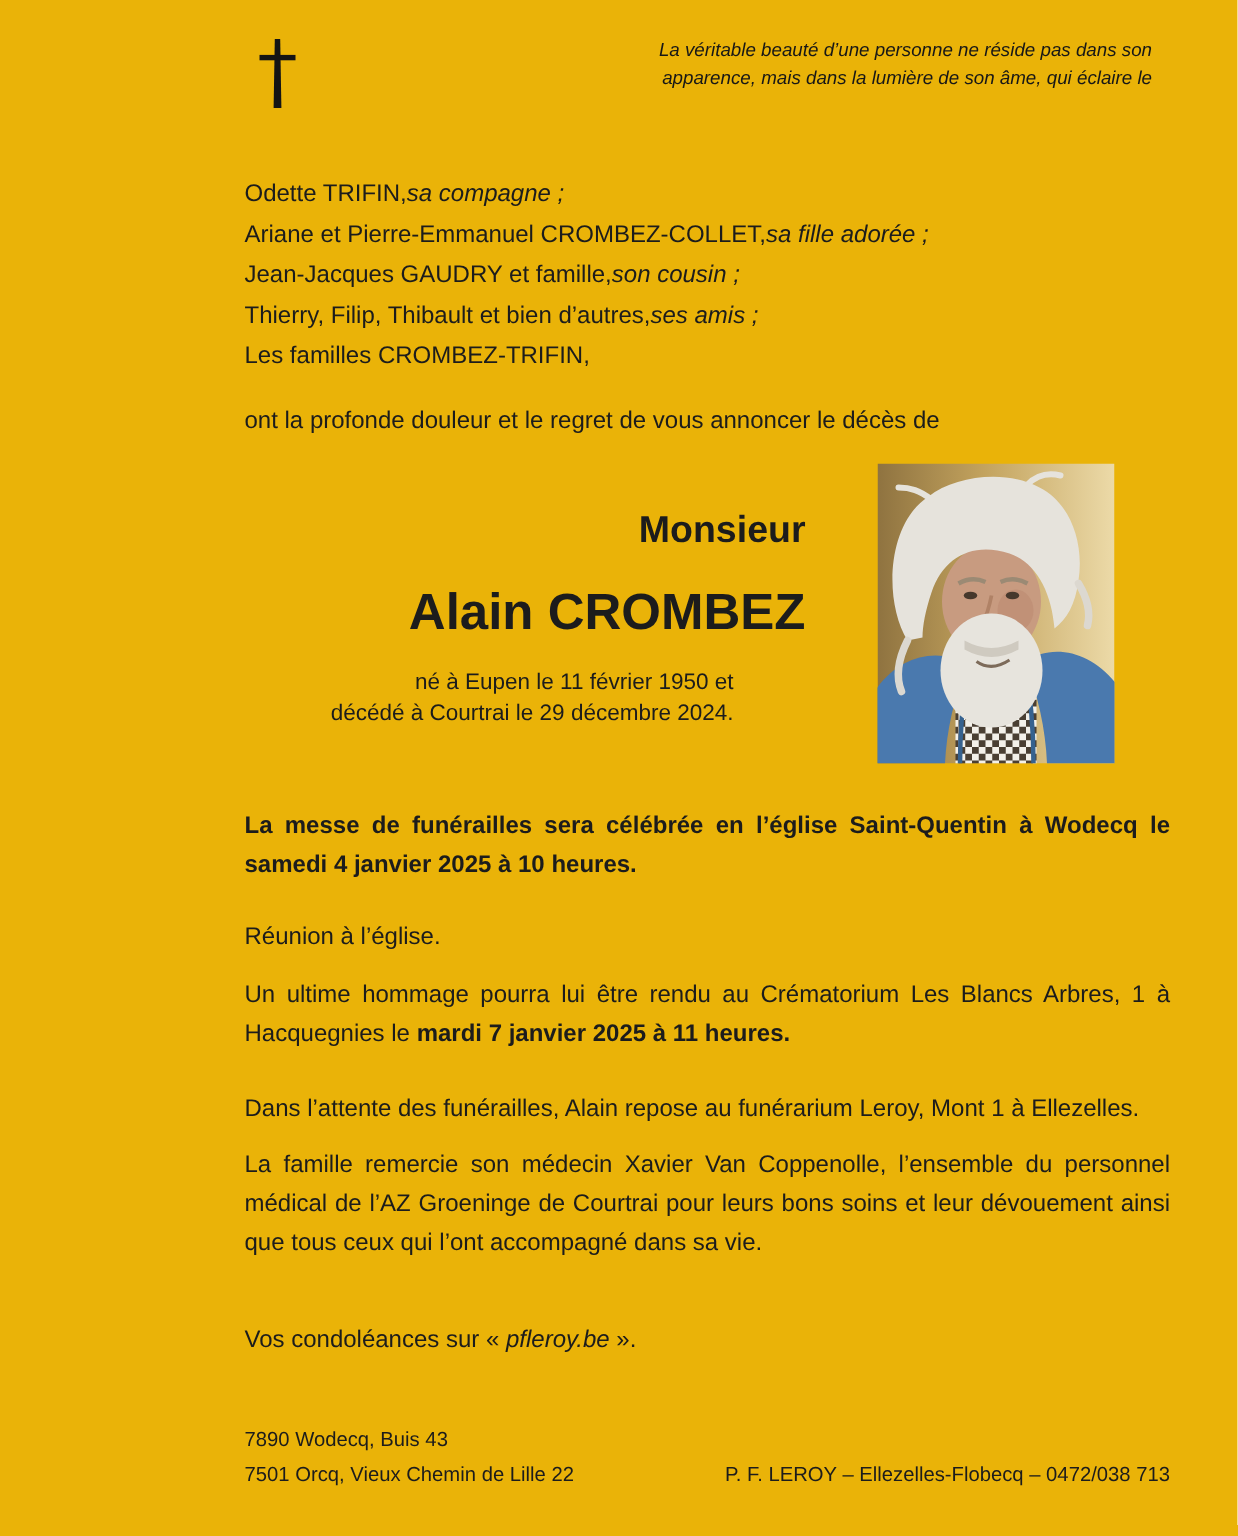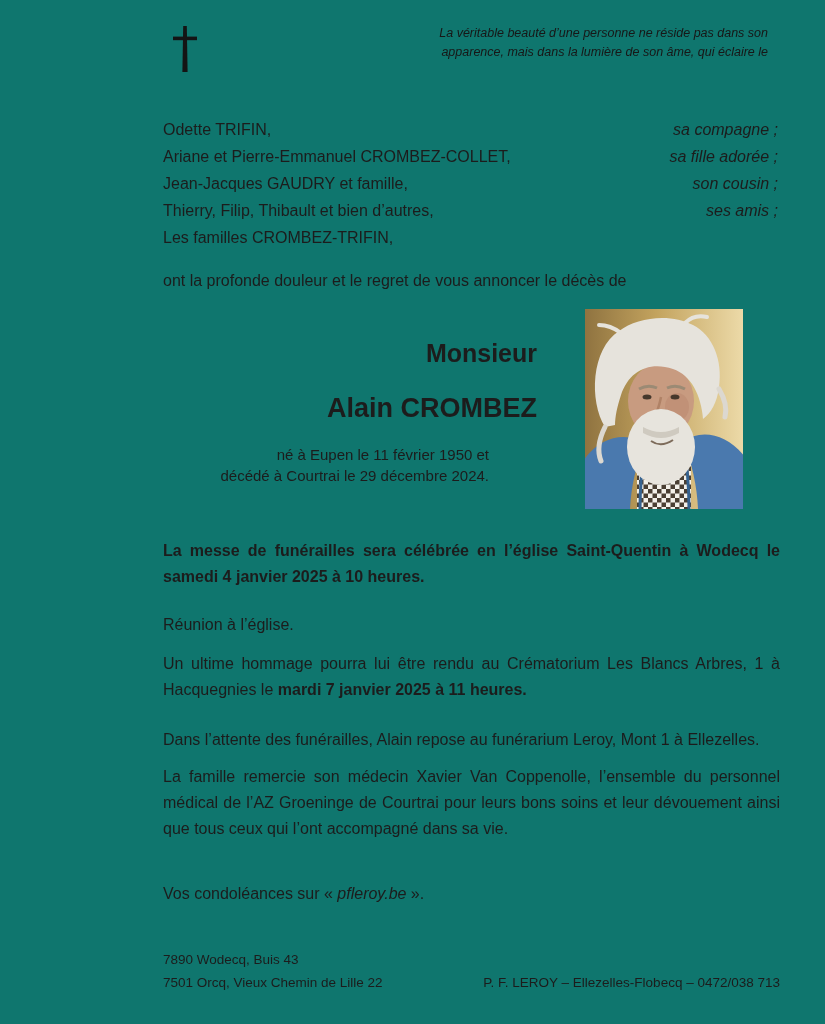--- a/index.html
+++ b/index.html
@@ -1,45 +1,45 @@
 <!DOCTYPE html>
 <html><head>
 <meta charset="utf-8">
 <style>
   html, body { margin:0; padding:0; background:#ffffff; }
   .page {
     position: relative;
     width: 825px;
     height: 1024px;
-    background: #0f766e;
+    background: #eab308;
     font-family: "Liberation Sans", sans-serif;
     color: #1c1c1c;
     overflow: hidden;
   }
 
   
   .cross { position:absolute; left:172px; top:26px; }
   .quote {
     position:absolute; top:24px; right:57px; width:345px;
     text-align:right; font-style:italic; font-size:12.5px;
     line-height:18.5px; color:#171717;
   }
   .quote span { display:block; }
 
   
   .mourners { position:absolute; left:163px; right:47px; top:116px; font-size:16px; }
-  .mourner-row { display:flex; justify-content:space-between; line-height:27px; }
+  .mourner-row { display:flex; justify-content:flex-start; line-height:27px; }
   .mourner-role { font-style:italic; }
 
   .announcement { position:absolute; left:163px; top:272px; font-size:16px; margin:0; }
 
   
   .deceased-left { position:absolute; left:163px; top:338px; width:374px; text-align:right; }
   .deceased-title { font-size:25px; font-weight:bold; margin:0; line-height:30px; }
-  .deceased-name { font-size:27px; font-weight:bold; margin:20px 0 16px 0; line-height:40px; }
+  .deceased-name { font-size:34px; font-weight:bold; margin:20px 0 16px 0; line-height:40px; }
   .deceased-dates { font-size:15px; line-height:21px; margin-top:15px; padding-right:48px; }
 
   .photo { position:absolute; left:585px; top:309px; width:158px; height:200px; }
   .photo svg { display:block; }
 
   
   .para {
     position:absolute; left:163px; right:45px; margin:0;
     font-size:16px; line-height:26px; text-align:justify;
   }

